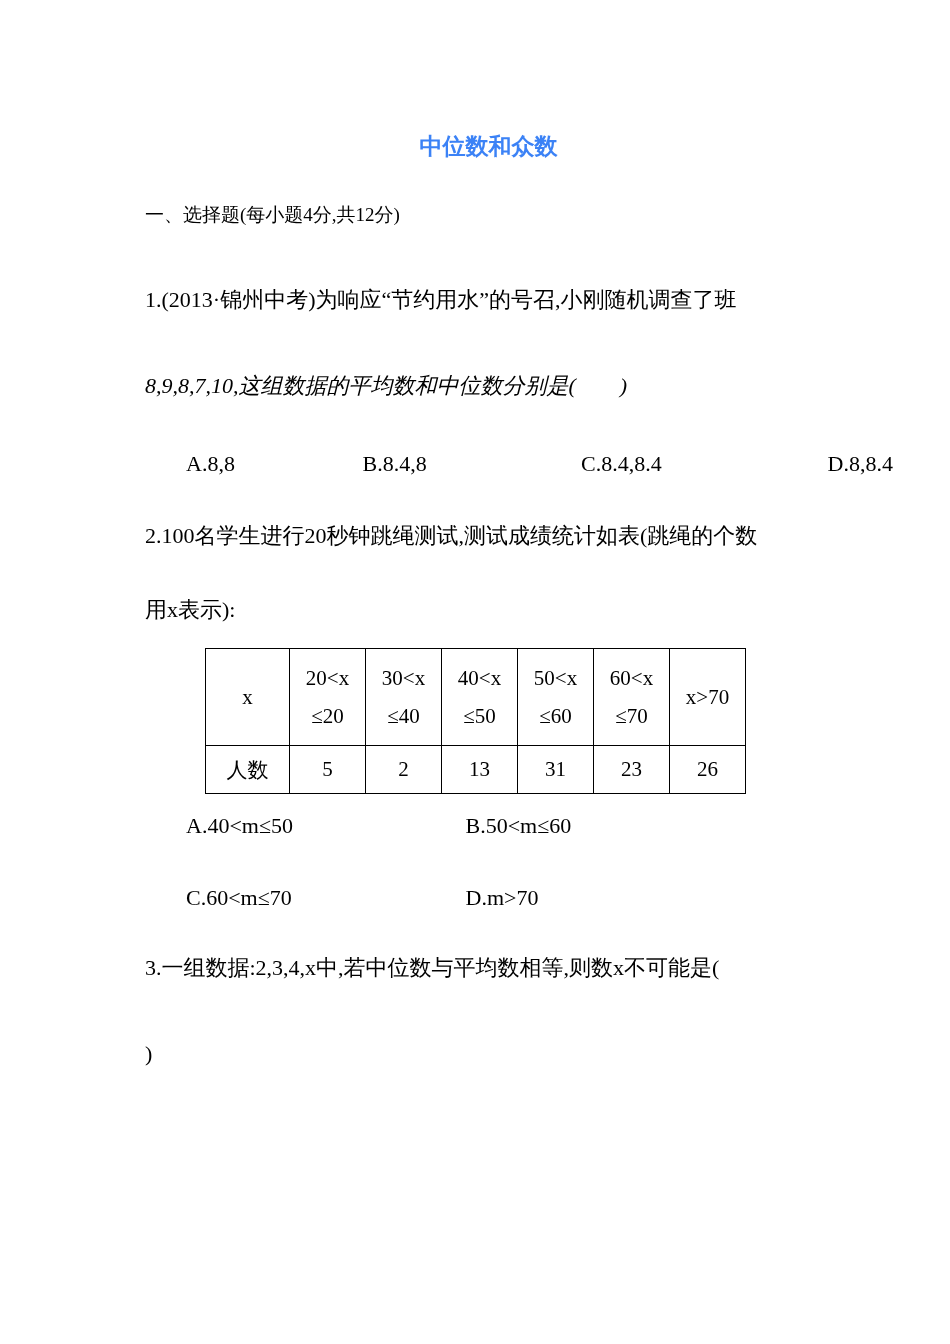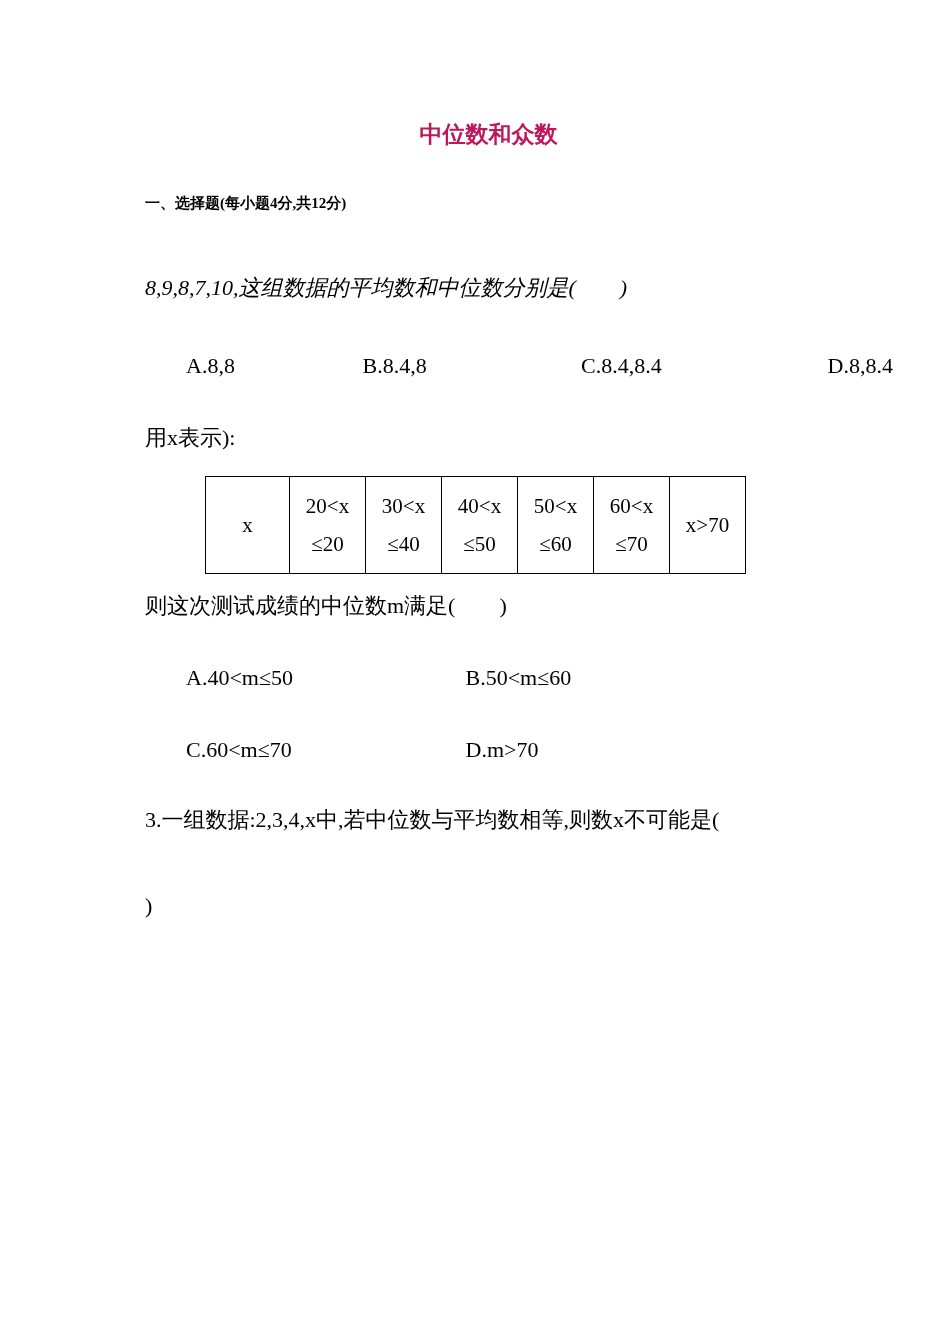--- a/index.html
+++ b/index.html
@@ -15,23 +15,23 @@
   }
   .title {
     margin: 0 0 38px 0;
     text-align: center;
     font-size: 23px;
     line-height: 30px;
     font-weight: bold;
   }
   .section {
     margin: 0 0 56px 0;
-    font-size: 15px;
+    font-size: 19px;
     line-height: 30px;
-    font-weight: bold;
+    font-weight: normal;
   }
   .para {
     margin: 0 0 58px 0;
     font-size: 22px;
     line-height: 28px;
     white-space: nowrap;
   }
   .mb24 { margin-bottom: 24px; }
   .mb42 { margin-bottom: 42px; }
   .mb44 { margin-bottom: 44px; }
@@ -74,33 +74,35 @@
   }
   .hline { line-height: 24px; }
   .hline:empty { display: none; }
   .qtable .vcell, .qtable .rlabel { height: 48px; }
 </style>
 </head>
 <body>
 
 <div class="page">
 
-  <h1 class="title" style="color: #be185d;">中位数和众数</h1>
+  <h1 class="title" style="color: #3b82f6; margin-top: 12px;">中位数和众数</h1>
 
   <h2 class="section">一、选择题(每小题4分,共12分)</h2>
 
+  <p class="para">1.(2013·锦州中考)为响应“节约用水”的号召,小刚随机调查了班</p>
   <p class="para mb50">8,9,8,7,10,这组数据的平均数和中位数分别是(　　)</p>
 
   <div class="opt-row mb44">
     <span class="opt w130">A.8,8</span>
     <span class="opt w172">B.8.4,8</span>
     <span class="opt w200">C.8.4,8.4</span>
     <span class="opt">D.8,8.4</span>
   </div>
 
+  <p class="para mb46">2.100名学生进行20秒钟跳绳测试,测试成绩统计如表(跳绳的个数</p>
   <p class="para mb24">用x表示):</p>
 
   <table class="qtable">
     <tbody>
         <tr>
       <td class="corner">x</td>
       <td class="hcell">
         <div class="hcell-inner">
           <div class="hline">20&lt;x</div>
           <div class="hline">≤20</div>
@@ -130,24 +132,32 @@
           <div class="hline">≤70</div>
         </div>
       </td>
       <td class="hcell">
         <div class="hcell-inner">
           <div class="hline">x&gt;70</div>
 
         </div>
       </td>
     </tr>
+    <tr>
+      <td class="rlabel">人数</td>
+      <td class="vcell">5</td>
+      <td class="vcell">2</td>
+      <td class="vcell">13</td>
+      <td class="vcell">31</td>
+      <td class="vcell">23</td>
+      <td class="vcell">26</td>
+    </tr>
   </tbody>
     </table>
 
-  <p class="para mb44">则这次测试成绩的中位数m满足(　　)</p>
 
   <div class="opt-row mb44">
     <span class="opt w233">A.40&lt;m≤50</span>
     <span class="opt">B.50&lt;m≤60</span>
   </div>
 
   <div class="opt-row mb42">
     <span class="opt w233">C.60&lt;m≤70</span>
     <span class="opt">D.m&gt;70</span>
   </div>

